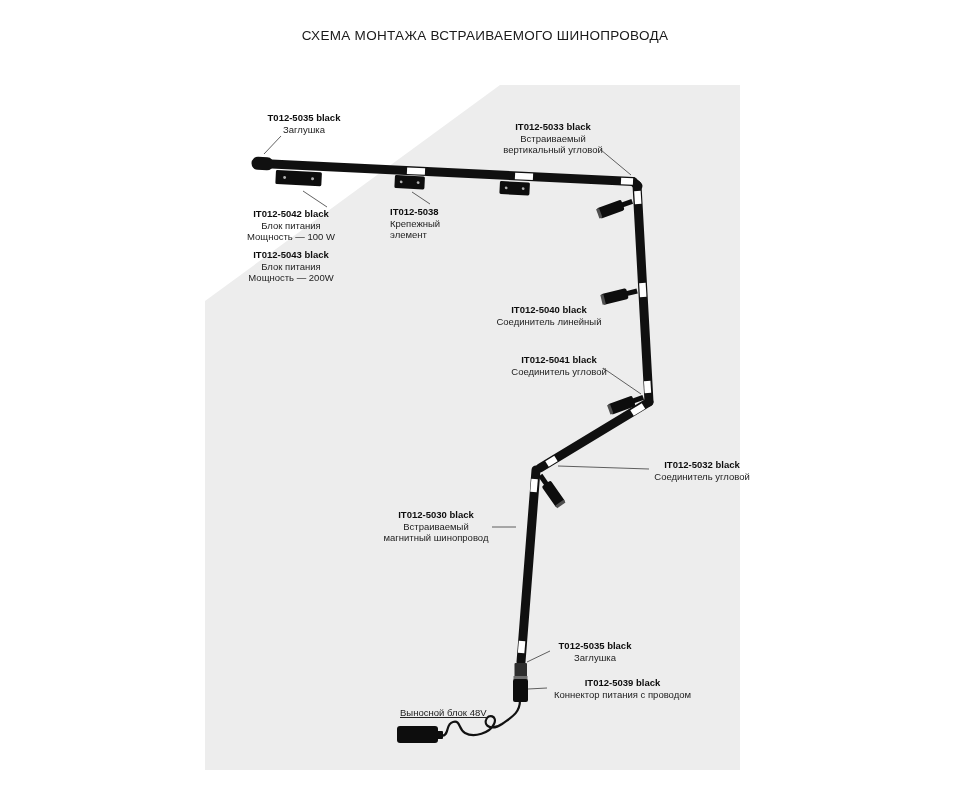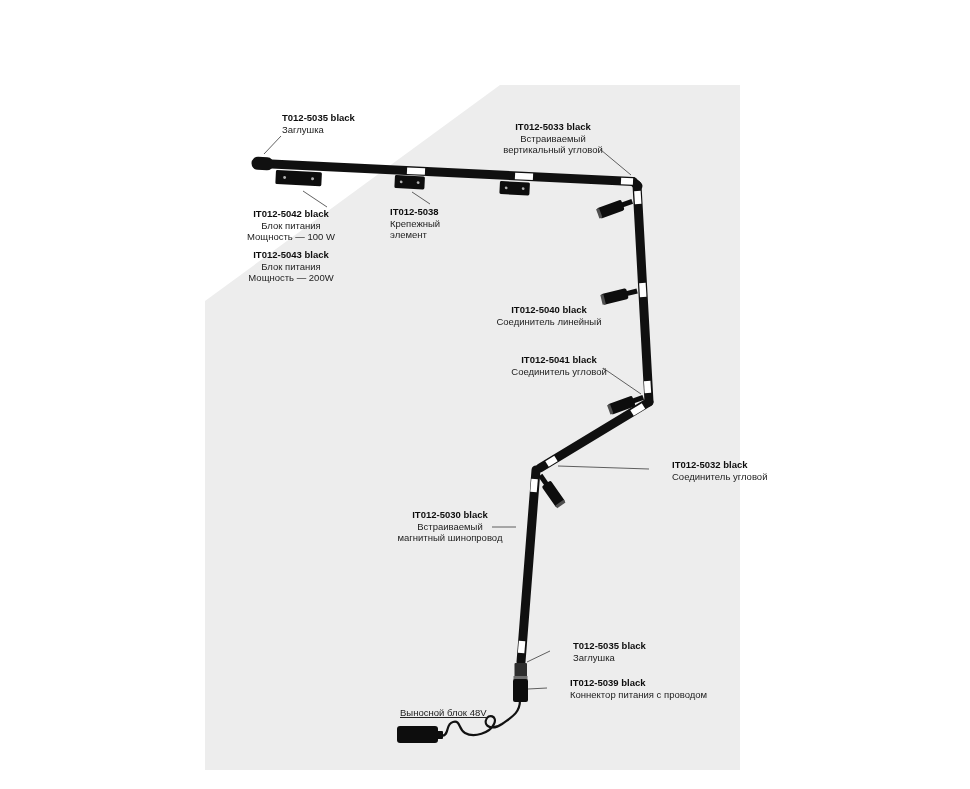--- a/index.html
+++ b/index.html
@@ -16,21 +16,21 @@
     position: absolute; left: 0; right: 0; top: 26px;
     text-align: center;
     font-size: 13.5px; font-weight: 500; letter-spacing: .3px;
     line-height: 20px; color: #1a1a1a;
   }
 
   .callout { position: absolute; font-size: 9.5px; line-height: 11.5px; color: #222; }
   .callout .part { font-weight: bold; color: #0d0d0d; }
   .align-right  { text-align: center; }
   .align-center { }
-  .align-left   { text-align: left; margin-left: 20px; }
+  .align-left   { text-align: center; }
   .unit-label { position: absolute; font-size: 9.5px; line-height: 11px; color: #222; text-decoration: underline; }
 </style>
 </head>
 <body>
 
 <div class="stage">
 
   <svg class="canvas" width="970" height="789" viewBox="0 0 970 789">
 
     <polygon points="500,85 740,85 740,770 205,770 205,301" fill="#ededed"></polygon>
@@ -118,20 +118,21 @@
     </g>
 
     <g>
       <rect x="514.5" y="663" width="12.5" height="15" rx="1" fill="#2e2e2e"></rect>
       <rect x="513.5" y="676" width="14" height="4" fill="#6e6e6e"></rect>
       <rect x="513" y="679" width="15" height="23" rx="2" fill="#0d0d0d"></rect>
     </g>
   </svg>
 
   <div class="title">
+    <div>СХЕМА МОНТАЖА ВСТРАИВАЕМОГО ШИНОПРОВОДА</div>
   </div>
 
   <div class="callout align-left" style="left:262px;top:112px;width:84px">
     <div class="part">T012-5035 black</div>
     <div class="desc">Заглушка</div>
   </div>
 
   <div class="callout align-right" style="left:495px;top:121px;width:116px">
     <div class="part">IT012-5033 black</div>
     <div class="desc">Встраиваемый</div>
@@ -163,21 +164,21 @@
   <div class="callout align-right" style="left:506px;top:354px;width:106px">
     <div class="part">IT012-5041 black</div>
     <div class="desc">Соединитель угловой</div>
   </div>
 
   <div class="callout align-left" style="left:652px;top:459px;width:100px">
     <div class="part">IT012-5032 black</div>
     <div class="desc">Соединитель угловой</div>
   </div>
 
-  <div class="callout align-right" style="left:393px;top:509px;width:114px">
+  <div class="callout align-right" style="left:379px;top:509px;width:114px">
     <div class="part">IT012-5030 black</div>
     <div class="desc">Встраиваемый</div>
     <div class="desc">магнитный шинопровод</div>
   </div>
 
   <div class="callout align-left" style="left:553px;top:640px;width:84px">
     <div class="part">T012-5035 black</div>
     <div class="desc">Заглушка</div>
   </div>
 

